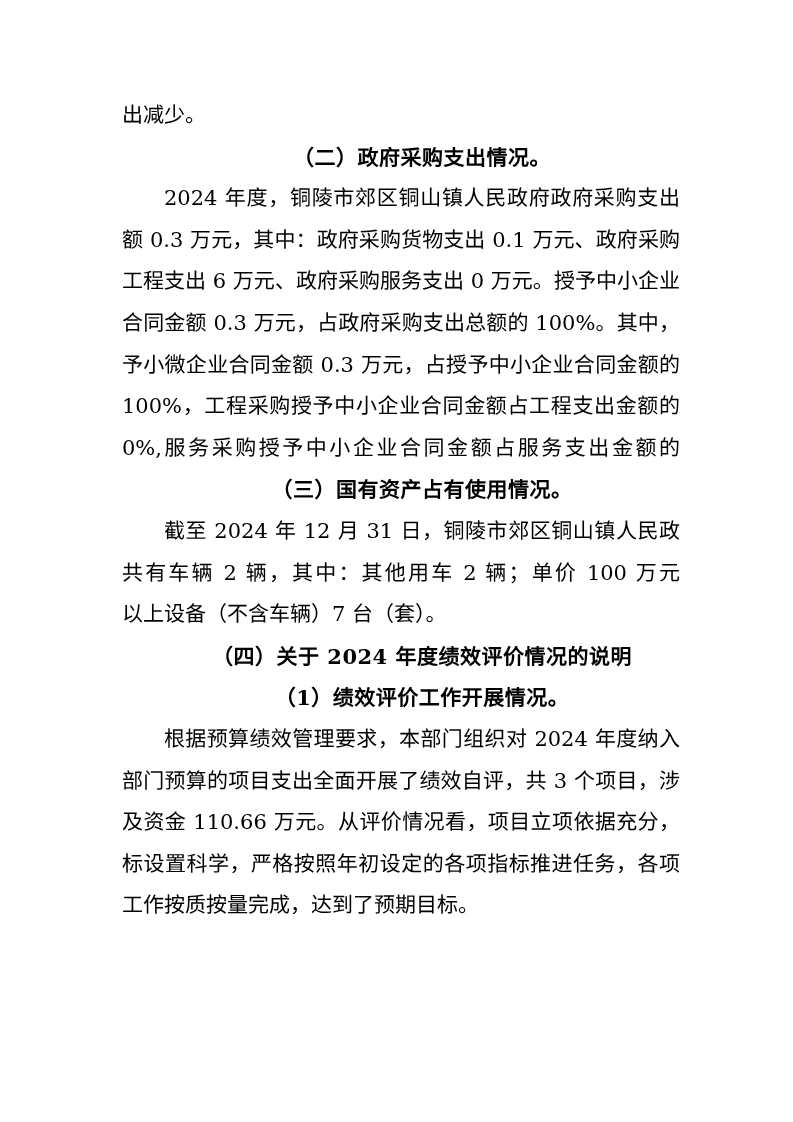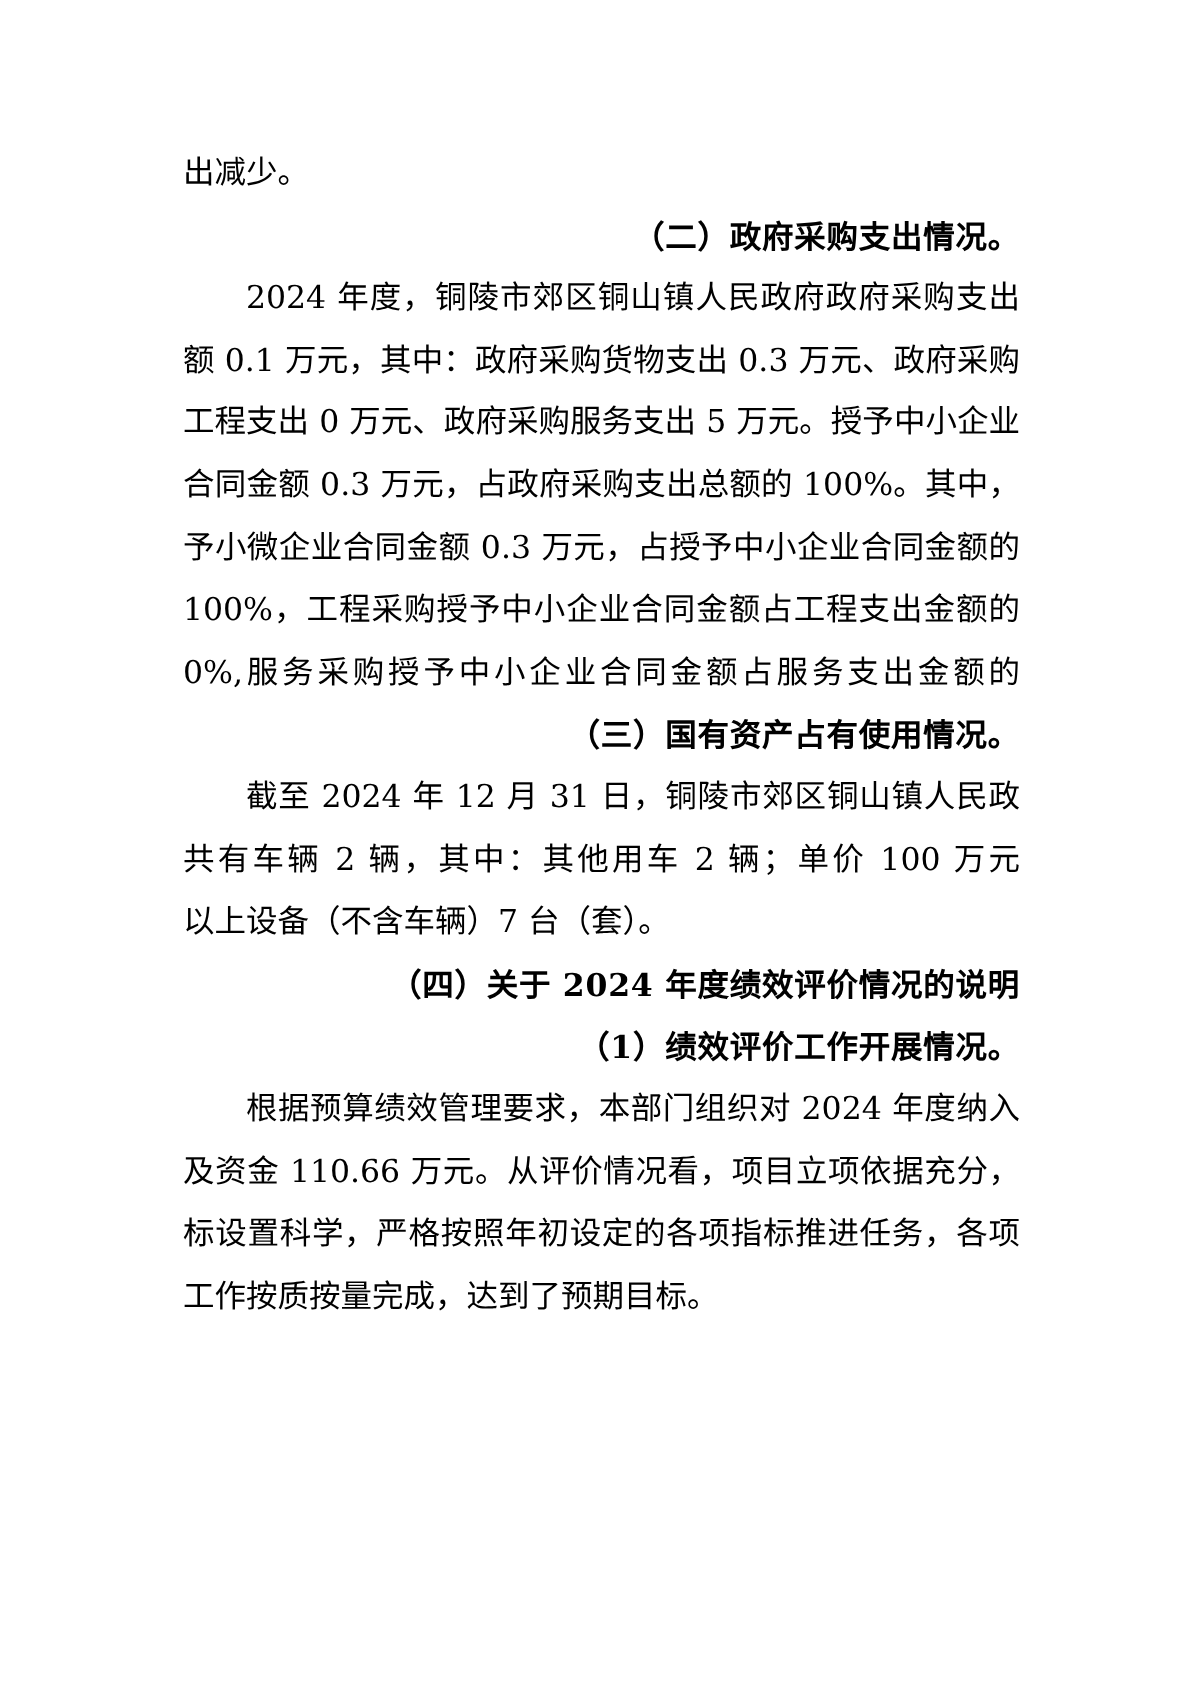--- a/index.html
+++ b/index.html
@@ -37,48 +37,49 @@
   .line.l {
     text-align: left;
     text-align-last: left;
   }
   .indent {
     text-indent: 2em;
   }
   .heading {
     font-weight: bold;
     text-indent: 2em;
-    text-align: right;
+    text-align: center;
     letter-spacing: 0.5px;
   }
 </style>
 </head>
 <body>
 
 <div class="page">
   <div class="content">
 
     <div class="line l">出减少。</div>
 
     <div class="line heading">（二）政府采购支出情况。</div>
     <div class="line j indent">2024 年度，铜陵市郊区铜山镇人民政府政府采购支出总</div>
-    <div class="line j">额 0.1 万元，其中：政府采购货物支出 0.3 万元、政府采购</div>
-    <div class="line j">工程支出 0 万元、政府采购服务支出 5 万元。授予中小企业</div>
+    <div class="line j">额 0.3 万元，其中：政府采购货物支出 0.1 万元、政府采购</div>
+    <div class="line j">工程支出 6 万元、政府采购服务支出 0 万元。授予中小企业</div>
     <div class="line j">合同金额 0.3 万元，占政府采购支出总额的 100%。其中，授</div>
     <div class="line j">予小微企业合同金额 0.3 万元，占授予中小企业合同金额的</div>
     <div class="line j">100%，工程采购授予中小企业合同金额占工程支出金额的</div>
     <div class="line j">0%,服务采购授予中小企业合同金额占服务支出金额的 0%。</div>
 
     <div class="line heading">（三）国有资产占有使用情况。</div>
     <div class="line j indent">截至 2024 年 12 月 31 日，铜陵市郊区铜山镇人民政府</div>
     <div class="line j">共有车辆 2 辆，其中：其他用车 2 辆；单价 100 万元（含）</div>
     <div class="line l">以上设备（不含车辆）7 台（套）。</div>
 
     <div class="line heading">（四）关于 2024 年度绩效评价情况的说明</div>
     <div class="line heading">（1）绩效评价工作开展情况。</div>
     <div class="line j indent">根据预算绩效管理要求，本部门组织对 2024 年度纳入</div>
+    <div class="line j">部门预算的项目支出全面开展了绩效自评，共 3 个项目，涉</div>
     <div class="line j">及资金 110.66 万元。从评价情况看，项目立项依据充分，目</div>
     <div class="line j">标设置科学，严格按照年初设定的各项指标推进任务，各项</div>
     <div class="line l">工作按质按量完成，达到了预期目标。</div>
 
 
   </div>
 </div>
 
 </body></html>

